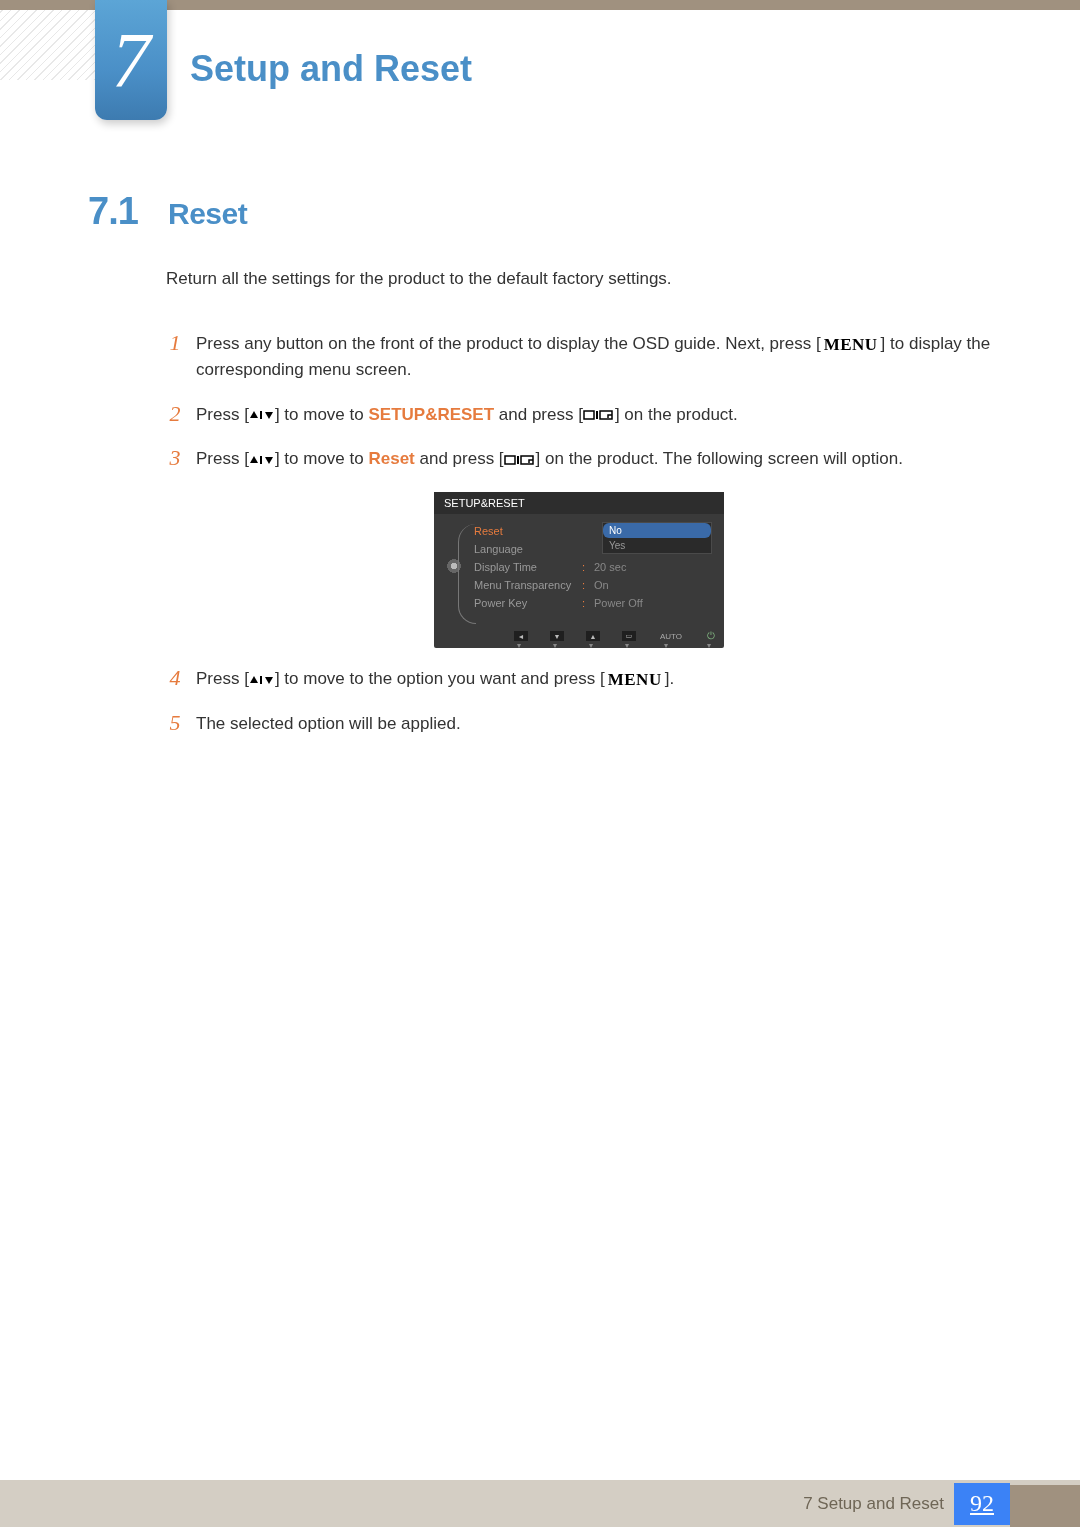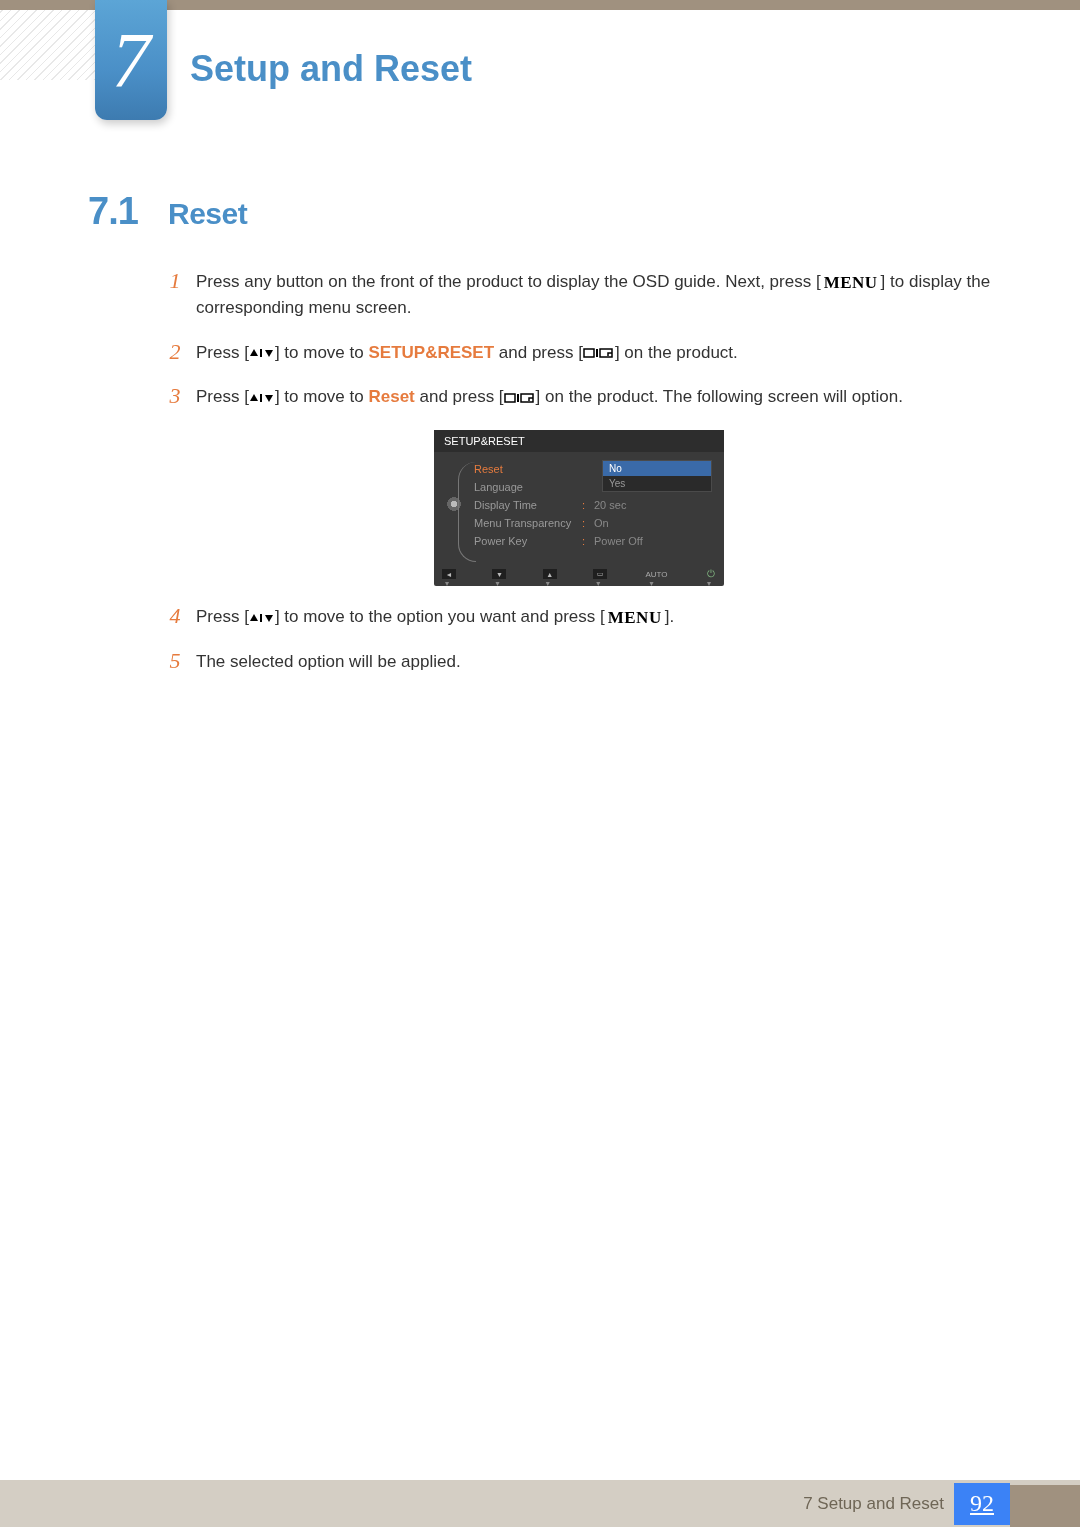--- a/index.html
+++ b/index.html
@@ -213,24 +213,24 @@
   .osd-dropdown {
     position: absolute;
     top: 8px;
     right: 12px;
     width: 110px;
     background: #2a2a2a;
     border: 1px solid #4a4a4a;
     font-size: 10px;
   }
   .osd-dropdown .opt { padding: 2px 6px; color: #999; }
-  .osd-dropdown .opt.sel { background: #3a6aa8; color: #fff; }
+  .osd-dropdown .opt.sel { background: #3a6aa8; color: #fff; border-radius: 6px; }
   .osd-footer {
     display: flex;
-    justify-content: space-between;
+    justify-content: flex-end;
     gap: 22px;
     padding: 3px 8px;
     align-items: center;
   }
   .osd-btn {
     width: 14px;
     height: 10px;
     background: #1f1f1f;
     display: inline-flex;
     align-items: center;
@@ -327,20 +327,21 @@
 </div>
 <div class="chapter-title">Setup and Reset</div>
 
 <div class="content">
 
   <div class="section-row">
     <div class="section-number">7.1</div>
     <div class="section-title">Reset</div>
   </div>
 
+  <div class="section-desc">Return all the settings for the product to the default factory settings.</div>
 
 
   <div class="steps">
 
     <div class="step">
       <div class="step-num">1</div>
       <div class="step-text">
         <span>Press any button on the front of the product to display the OSD guide. Next, press [</span><span class="menu-box">MENU</span><span>] to display the corresponding menu screen.</span>
       </div>
     </div>

